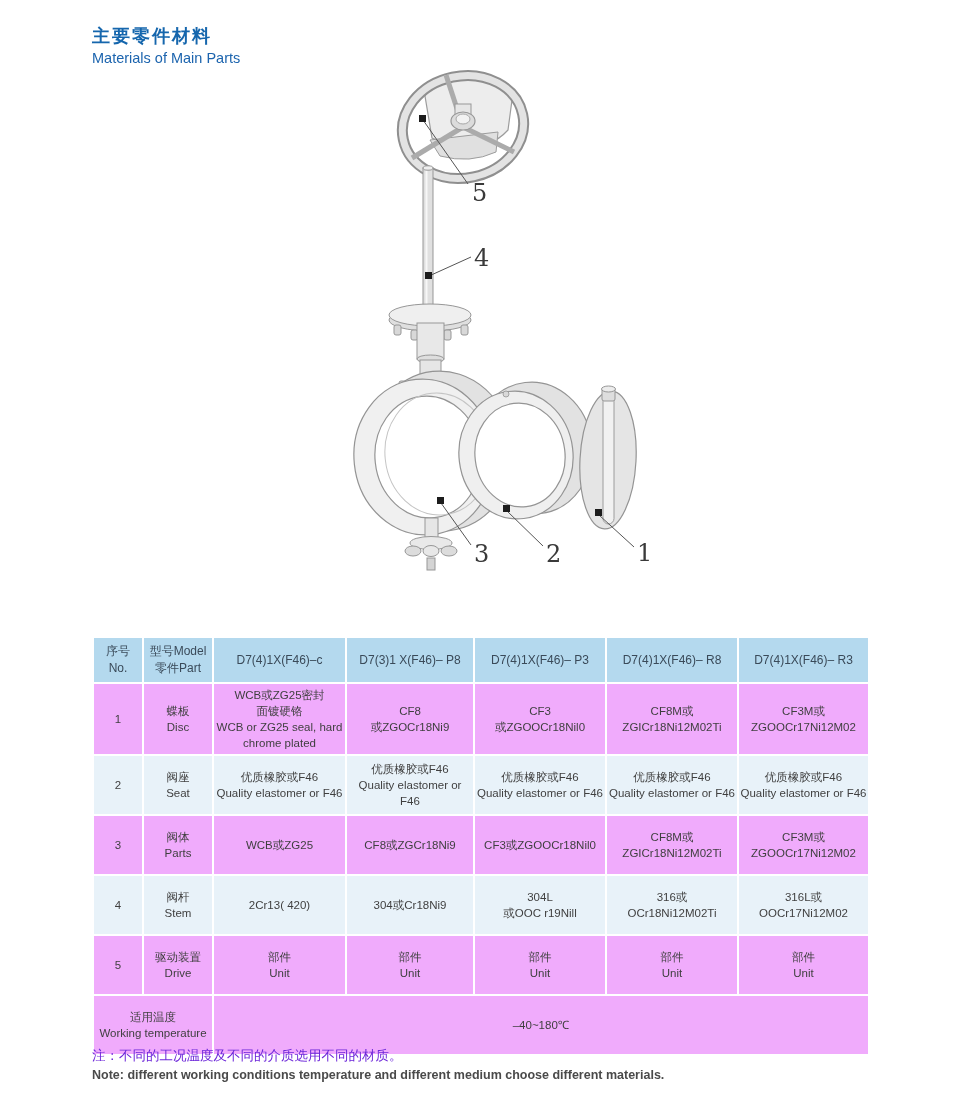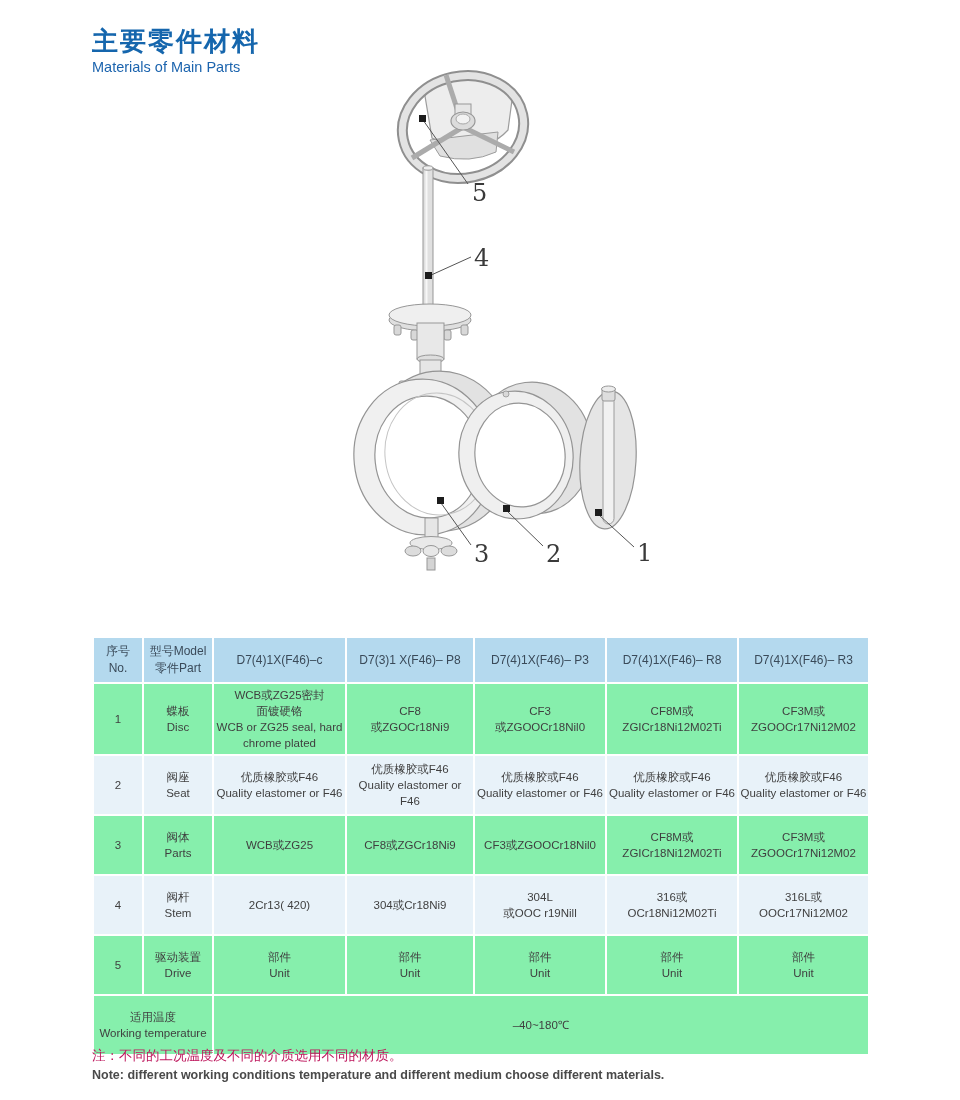--- a/index.html
+++ b/index.html
@@ -1,41 +1,41 @@
 <!DOCTYPE html>
 <html><head>
 <meta charset="utf-8">
 <style>
   html,body{margin:0;padding:0;}
   body{
     width:960px;height:1100px;background:#ffffff;position:relative;
     font-family:"Liberation Sans",sans-serif;color:#404040;overflow:hidden;
   }
   .page-header{position:absolute;left:92px;top:26px;}
-  .title-zh{color:#1566ad;font-size:26px;font-weight:bold;letter-spacing:2px;line-height:1.2;}
+  .title-zh{color:#1566ad;font-size:18px;font-weight:bold;letter-spacing:2px;line-height:1.2;}
   .title-en{color:#1c64ae;font-size:14.5px;margin-top:2px;}
   .diagram-wrap{position:absolute;left:320px;top:68px;width:400px;height:525px;}
   table.materials{
     position:absolute;left:92px;top:636px;width:776px;
     border-collapse:collapse;table-layout:fixed;
   }
   table.materials td,table.materials th{
     border:2px solid #ffffff;text-align:center;vertical-align:middle;
     font-size:11.5px;font-weight:normal;color:#3f3f3f;line-height:1.4;
     padding:3px 1px;white-space:pre-line;word-wrap:break-word;
   }
   tr.head th{background:#b4d9ee;color:#3a4a59;font-size:12px;height:38px;}
-  tr.r-light td{background:#86efac;}
+  tr.r-light td{background:#f0abfc;}
   tr.r-alt td{background:#e8f2f9;}
   tr.r1 td{height:56px;}
   tr.r2 td,tr.r3 td,tr.r4 td,tr.r5 td{height:52px;}
   tr.medium td{height:52px;}
   tr.temp td{height:52px;}
   .note-block{position:absolute;left:92px;top:1046px;}
-  .note-zh{font-size:13.5px;color:#be185d;line-height:1.5;}
+  .note-zh{font-size:13.5px;color:#6d28d9;line-height:1.5;}
   .note-en{font-size:12.5px;color:#4a4a4a;line-height:1.5;font-weight:bold;}
   .callout-num{font-family:"DejaVu Serif","Liberation Serif",serif;font-size:24px;fill:#3a3a3a;}
 </style>
 </head>
 <body>
 
 <div class="page-header">
   <div class="title-zh">主要零件材料</div>
   <div class="title-en">Materials of Main Parts</div>
 </div>

